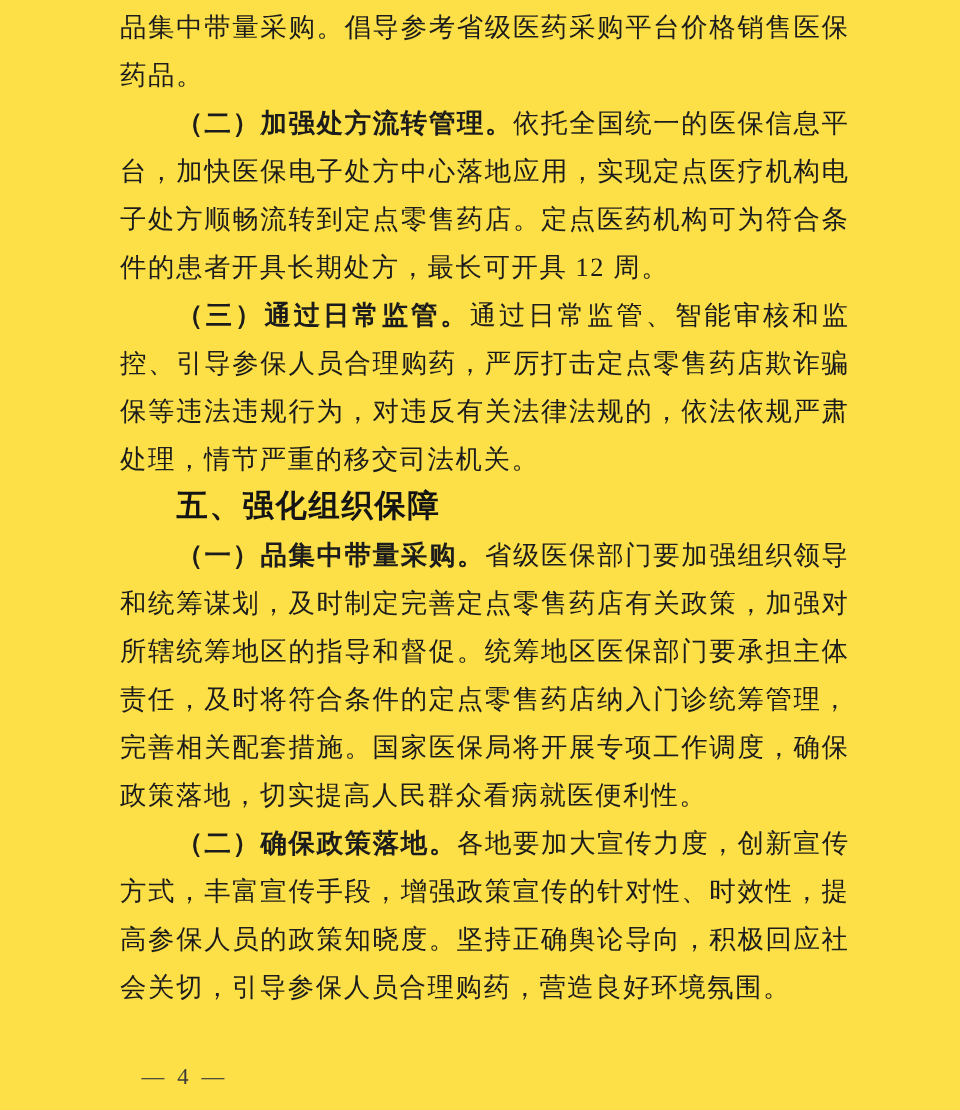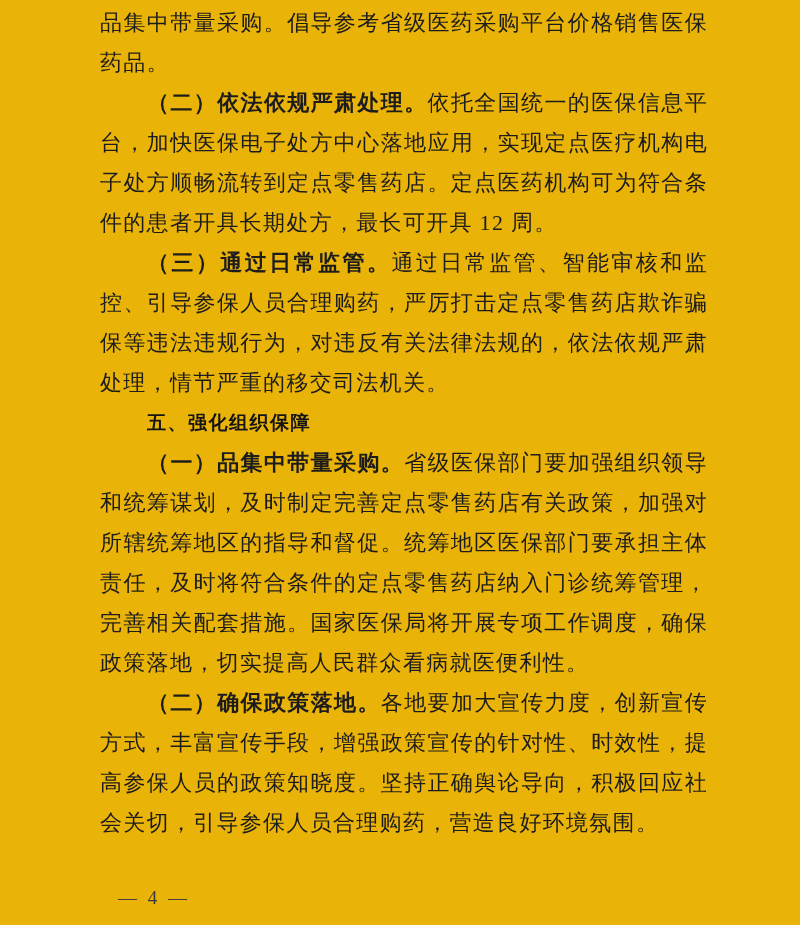--- a/index.html
+++ b/index.html
@@ -4,21 +4,21 @@
 <style>
   html, body {
     margin: 0;
     padding: 0;
     background: #ffffff;
   }
   .page {
     position: relative;
     width: 800px;
     height: 925px;
-    background: #eab308;
+    background: #fde047;
     overflow: hidden;
     font-family: "Liberation Serif", "DejaVu Serif", serif;
     color: #1c1c1c;
   }
   .text-block {
     position: absolute;
     left: 100px;
     top: 3px;
     width: 608px;
     font-size: 22px;
@@ -34,23 +34,23 @@
   .para.indent {
     text-indent: 47px;
   }
   .para .lead {
     font-weight: 700;
   }
   .section-heading {
     margin: 0;
     padding: 0;
     text-indent: 47px;
-    font-family: Liberation Sans, sans-serif;
+    font-family: Liberation Mono, monospace;
     font-weight: 700;
-    font-size: 19px;
+    font-size: 26px;
     line-height: 40px;
     letter-spacing: 1.5px;
     color: #141414;
   }
   .footer {
     position: absolute;
     left: 118px;
     bottom: 16px;
     font-size: 19px;
     line-height: 22px;
@@ -61,21 +61,21 @@
 </style>
 </head>
 <body>
 
 <div class="page">
 
   <div class="text-block">
 
     <p class="para"><span class="lead"></span><span>品集中带量采购。倡导参考省级医药采购平台价格销售医保药品。</span></p>
 
-    <p class="para indent"><span class="lead">（二）依法依规严肃处理。</span><span>依托全国统一的医保信息平台，加快医保电子处方中心落地应用，实现定点医疗机构电子处方顺畅流转到定点零售药店。定点医药机构可为符合条件的患者开具长期处方，最长可开具 12 周。</span></p>
+    <p class="para indent"><span class="lead">（二）加强处方流转管理。</span><span>依托全国统一的医保信息平台，加快医保电子处方中心落地应用，实现定点医疗机构电子处方顺畅流转到定点零售药店。定点医药机构可为符合条件的患者开具长期处方，最长可开具 12 周。</span></p>
 
     <p class="para indent"><span class="lead">（三）通过日常监管。</span><span>通过日常监管、智能审核和监控、引导参保人员合理购药，严厉打击定点零售药店欺诈骗保等违法违规行为，对违反有关法律法规的，依法依规严肃处理，情节严重的移交司法机关。</span></p>
 
     <p class="section-heading">五、强化组织保障</p>
 
     <p class="para indent"><span class="lead">（一）品集中带量采购。</span><span>省级医保部门要加强组织领导和统筹谋划，及时制定完善定点零售药店有关政策，加强对所辖统筹地区的指导和督促。统筹地区医保部门要承担主体责任，及时将符合条件的定点零售药店纳入门诊统筹管理，完善相关配套措施。国家医保局将开展专项工作调度，确保政策落地，切实提高人民群众看病就医便利性。</span></p>
 
     <p class="para indent"><span class="lead">（二）确保政策落地。</span><span>各地要加大宣传力度，创新宣传方式，丰富宣传手段，增强政策宣传的针对性、时效性，提高参保人员的政策知晓度。坚持正确舆论导向，积极回应社会关切，引导参保人员合理购药，营造良好环境氛围。</span></p>
 
 

